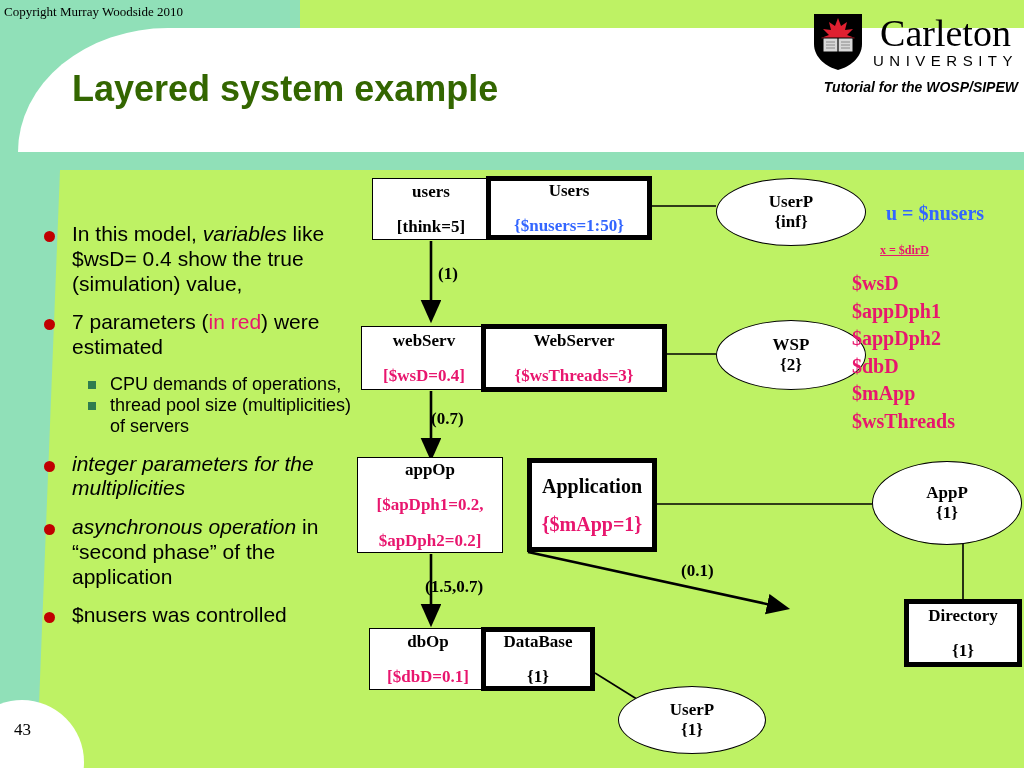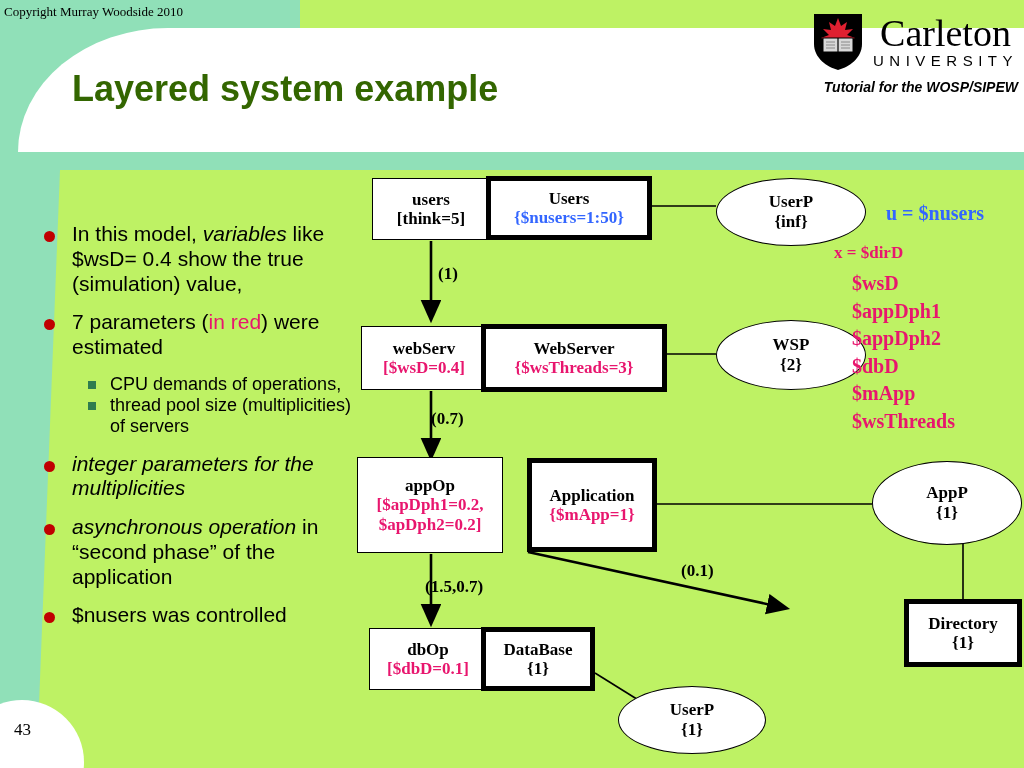--- a/index.html
+++ b/index.html
@@ -177,20 +177,21 @@
     pointer-events: none;
   }
   .node {
     position: absolute;
     box-sizing: border-box;
     background: #ffffff;
     font-family: "Liberation Serif", serif;
     font-weight: bold;
     text-align: center;
     color: #000000;
+    gap: 16px;
   }
   .task {              
     border: 1.5px solid #000;
     display: flex;
     flex-direction: column;
     justify-content: center;
     line-height: 1.12;
   }
   .proc {              
     border: 5px solid #000;
@@ -357,21 +358,21 @@
   <div class="ellipse" style="left:716px; top:320px; width:150px; height:70px; font-size:17px;">
     <div>WSP</div>
     <div>{2}</div>
   </div>
 
   <div class="node task" style="left:357px; top:457px; width:146px; height:96px; font-size:17px;">
     <div>appOp</div>
     <div class="pink">[$apDph1=0.2,</div>
     <div class="pink">$apDph2=0.2]</div>
   </div>
-  <div class="node proc" style="left:527px; top:458px; width:130px; height:94px; font-size:17px;">
+  <div class="node proc" style="left:527px; top:458px; width:130px; height:94px; font-size:20px;">
     <div>Application</div>
     <div class="pink">{$mApp=1}</div>
   </div>
   <div class="ellipse" style="left:872px; top:461px; width:150px; height:84px; font-size:17px;">
     <div>AppP</div>
     <div>{1}</div>
   </div>
 
   <div class="node task" style="left:369px; top:628px; width:118px; height:62px; font-size:17px;">
     <div>dbOp</div>
@@ -390,21 +391,21 @@
     <div>Directory</div>
     <div>{1}</div>
   </div>
 
   <div class="arclabel" style="left:438px; top:264px;">(1)</div>
   <div class="arclabel" style="left:431px; top:409px;">(0.7)</div>
   <div class="arclabel" style="left:425px; top:577px;">(1.5,0.7)</div>
   <div class="arclabel" style="left:681px; top:561px;">(0.1)</div>
 
   <div class="sidetext blue" style="left:886px; top:202px; font-size:20px;">u = $nusers</div>
-  <div class="sidetext pink" style="left:834px; top:243px; font-size:17px;">x = $dirD</div>
+  <div class="sidetext pink" style="left:880px; top:243px; font-size:12px;text-decoration:underline;">x = $dirD</div>
   <div class="varlist" style="top:270px;">
     <div>$wsD</div>
     <div>$appDph1</div>
     <div>$appDph2</div>
     <div>$dbD</div>
     <div>$mApp</div>
     <div>$wsThreads</div>
   </div>
 
 </div>

